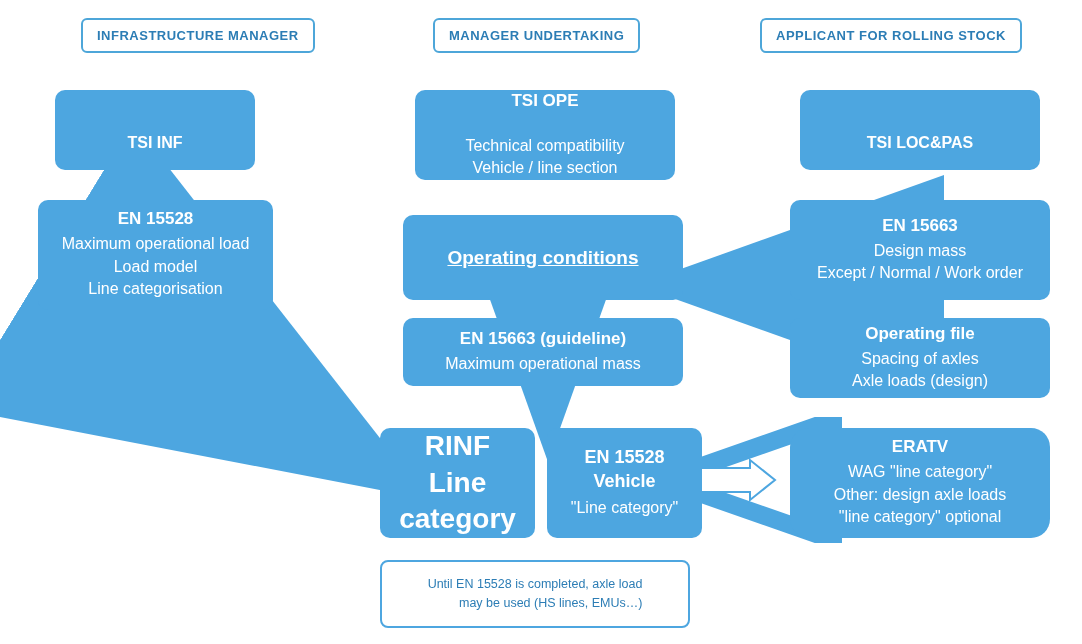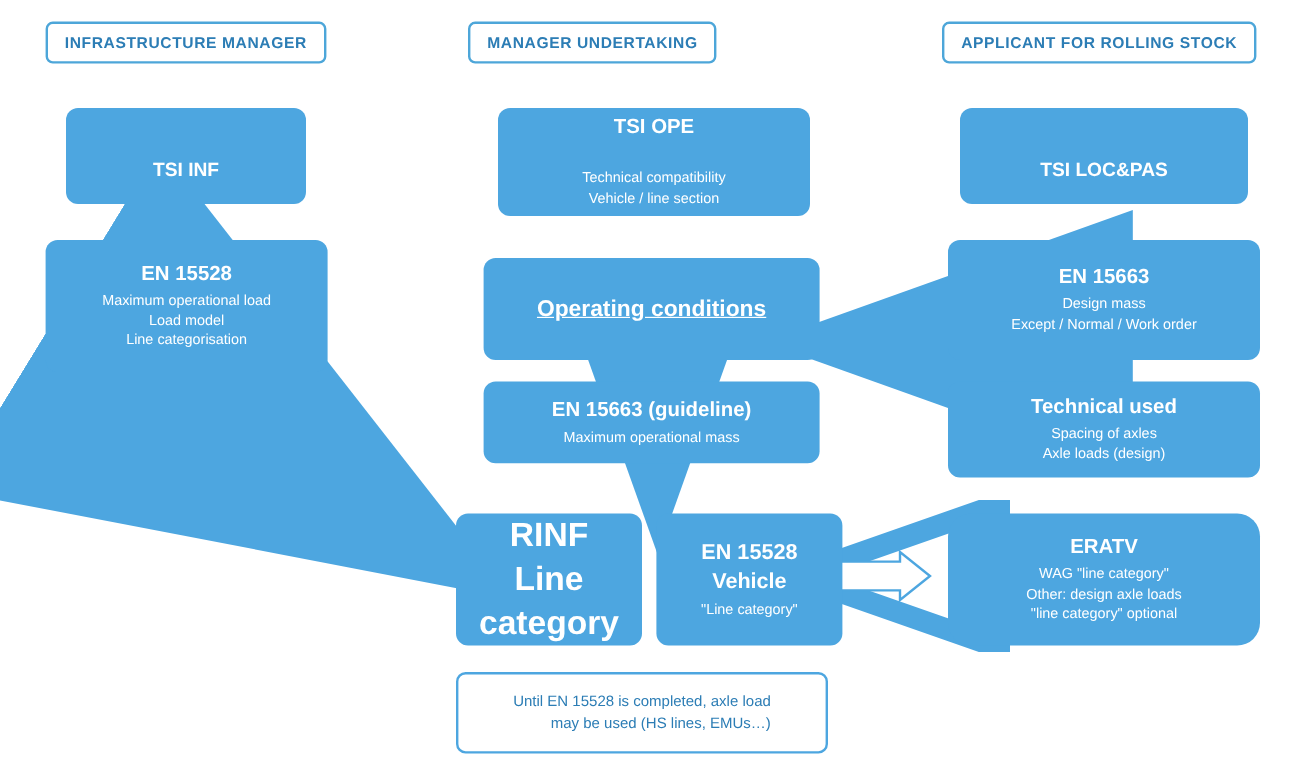--- a/index.html
+++ b/index.html
@@ -23,20 +23,21 @@
       position: absolute;
       top: 18px;
       border: 2px solid #4da6d9;
       border-radius: 6px;
       padding: 8px 14px;
       font-size: 13px;
       font-weight: bold;
       color: #2c7db5;
       background: #fff;
       letter-spacing: 0.5px;
+      margin-left: 43px;
     }
 
     
     .box {
       position: absolute;
       border-radius: 10px;
       text-align: center;
       display: flex;
       flex-direction: column;
       align-items: center;
@@ -56,21 +57,21 @@
     }
 
     .box-title {
       font-size: 16px;
       font-weight: bold;
       line-height: 1.2;
       margin-top: 25px;
     }
 
     .box-subtitle {
-      font-size: 12px;
+      font-size: 16px;
       line-height: 1.4;
       margin-top: 4px;
     }
 
     .box-title-med {
       font-size: 17px;
       font-weight: bold;
     }
 
     
@@ -115,21 +116,21 @@
     <line x1="680" y1="480" x2="775" y2="480" stroke="none"></line>
 
     <polygon points="680,468 750,468 750,460 775,480 750,500 750,492 680,492" fill="#fff" stroke="#4da6e0" stroke-width="2"></polygon>
 
   </svg>
 
   <div class="col-header" style="left: 38px; top: 18px;">INFRASTRUCTURE MANAGER</div>
 
   <div class="col-header" style="left: 390px; top: 18px;">MANAGER UNDERTAKING</div>
 
-  <div class="col-header" style="left: 785px; top: 18px;">APPLICANT FOR ROLLING STOCK</div>
+  <div class="col-header" style="left: 717px; top: 18px;">APPLICANT FOR ROLLING STOCK</div>
 
   <div class="box box-blue" style="left: 55px; top: 90px; width: 200px; height: 80px;">
     <span class="box-title">TSI INF</span>
   </div>
 
   <div class="box box-blue" style="left: 38px; top: 200px; width: 235px; height: 110px;">
     <span class="box-title-med">EN 15528</span>
     <span class="box-subtitle">Maximum operational load<br>Load model<br>Line categorisation</span>
   </div>
 
@@ -163,21 +164,21 @@
   <div class="box box-blue" style="left: 800px; top: 90px; width: 240px; height: 80px;">
     <span class="box-title">TSI LOC&amp;PAS</span>
   </div>
 
   <div class="box box-blue" style="left: 790px; top: 200px; width: 260px; height: 100px;">
     <span class="box-title-med">EN 15663</span>
     <span class="box-subtitle">Design mass<br>Except / Normal / Work order</span>
   </div>
 
   <div class="box box-blue" style="left: 790px; top: 318px; width: 260px; height: 80px;">
-    <span class="box-title-med">Technical used</span>
+    <span class="box-title-med">Operating file</span>
     <span class="box-subtitle">Spacing of axles<br>Axle loads (design)</span>
   </div>
 
   <div class="box box-blue" style="left: 790px; top: 428px; width: 260px; height: 110px; border-radius: 19px;">
     <span class="box-title-med">ERATV</span>
     <span class="box-subtitle">WAG "line category"<br>Other: design axle loads<br>"line category" optional</span>
   </div>
 
 </div>
 

